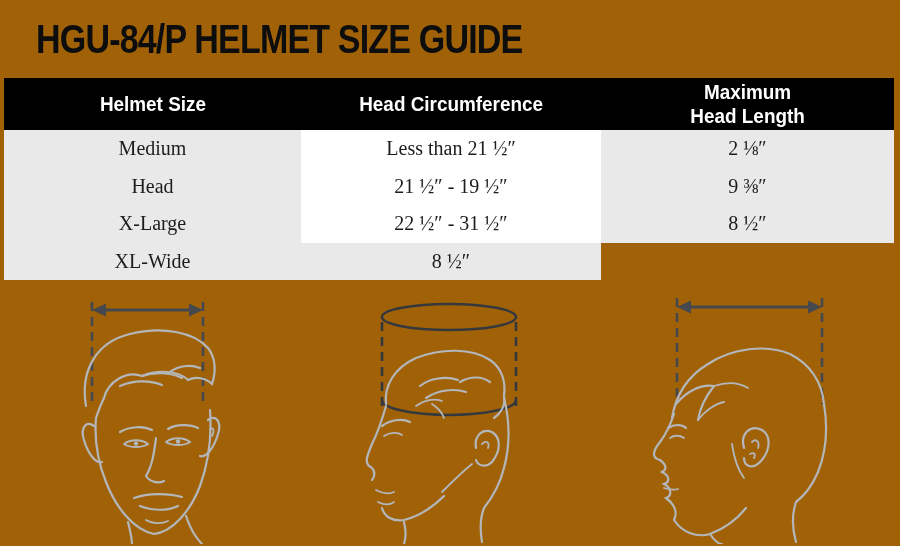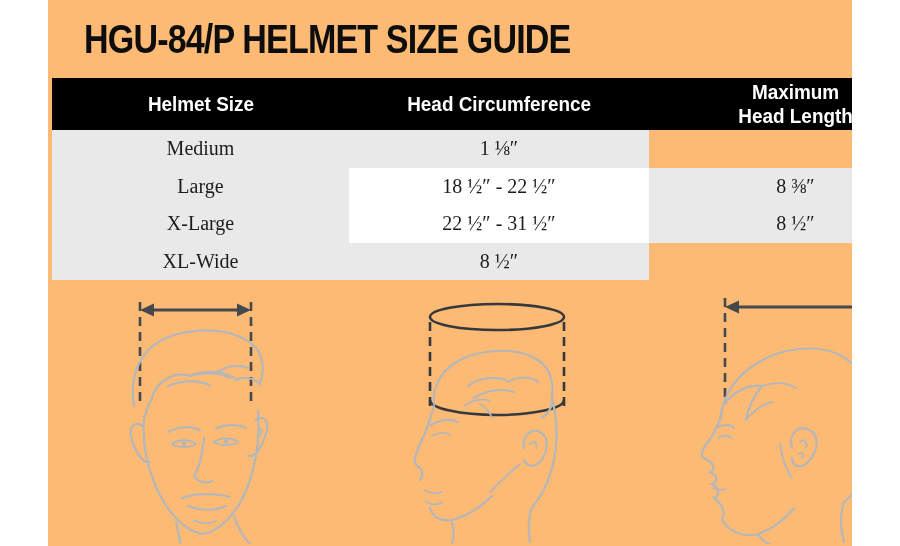--- a/index.html
+++ b/index.html
@@ -1,18 +1,18 @@
 <!DOCTYPE html>
 <html><head>
 <meta charset="utf-8">
 <style>
   html,body{margin:0;padding:0;background:#fff;}
   .canvas{
-    position:relative;width:804px;height:546px;background:#fdba74;overflow:hidden;
-    font-family:"Liberation Sans","DejaVu Sans",sans-serif;color:#1c1c1c;margin-left:48px;
+    position:relative;width:900px;height:546px;background:#a16207;overflow:hidden;
+    font-family:"Liberation Sans","DejaVu Sans",sans-serif;color:#1c1c1c;
   }
   .title{
     position:absolute;left:36px;top:16px;margin:0;
     font-size:41px;font-weight:bold;letter-spacing:-1px;color:#0d0d0d;
     transform:scaleX(0.83);transform-origin:left center;white-space:nowrap;
   }
   .size-table{position:absolute;left:4px;top:78px;width:890px;}
   .thead{
     display:grid;grid-template-columns:297px 300px 293px;height:52px;
     background:#000000;color:#ffffff;align-items:center;text-align:center;
@@ -43,26 +43,27 @@
   <div class="size-table">
     <div class="thead">
       <div class="th"><span>Helmet Size</span></div>
       <div class="th"><span>Head Circumference</span></div>
       <div class="th"><span>Maximum
 Head Length</span></div>
     </div>
     <div class="tbody">
       <div class="trow">
         <div class="td shaded">Medium</div>
-        <div class="td shaded">1 ⅛″</div>
+        <div class="td plain">Less than 21 ½″</div>
+        <div class="td shaded">2 ⅛″</div>
       </div>
       <div class="trow">
-        <div class="td shaded">Large</div>
-        <div class="td plain">18 ½″ - 22 ½″</div>
-        <div class="td shaded">8 ⅜″</div>
+        <div class="td shaded">Head</div>
+        <div class="td plain">21 ½″ - 19 ½″</div>
+        <div class="td shaded">9 ⅜″</div>
       </div>
       <div class="trow">
         <div class="td shaded">X-Large</div>
         <div class="td plain">22 ½″ - 31 ½″</div>
         <div class="td shaded">8 ½″</div>
       </div>
       <div class="trow">
         <div class="td shaded">XL-Wide</div>
         <div class="td shaded">8 ½″</div>
       </div>

